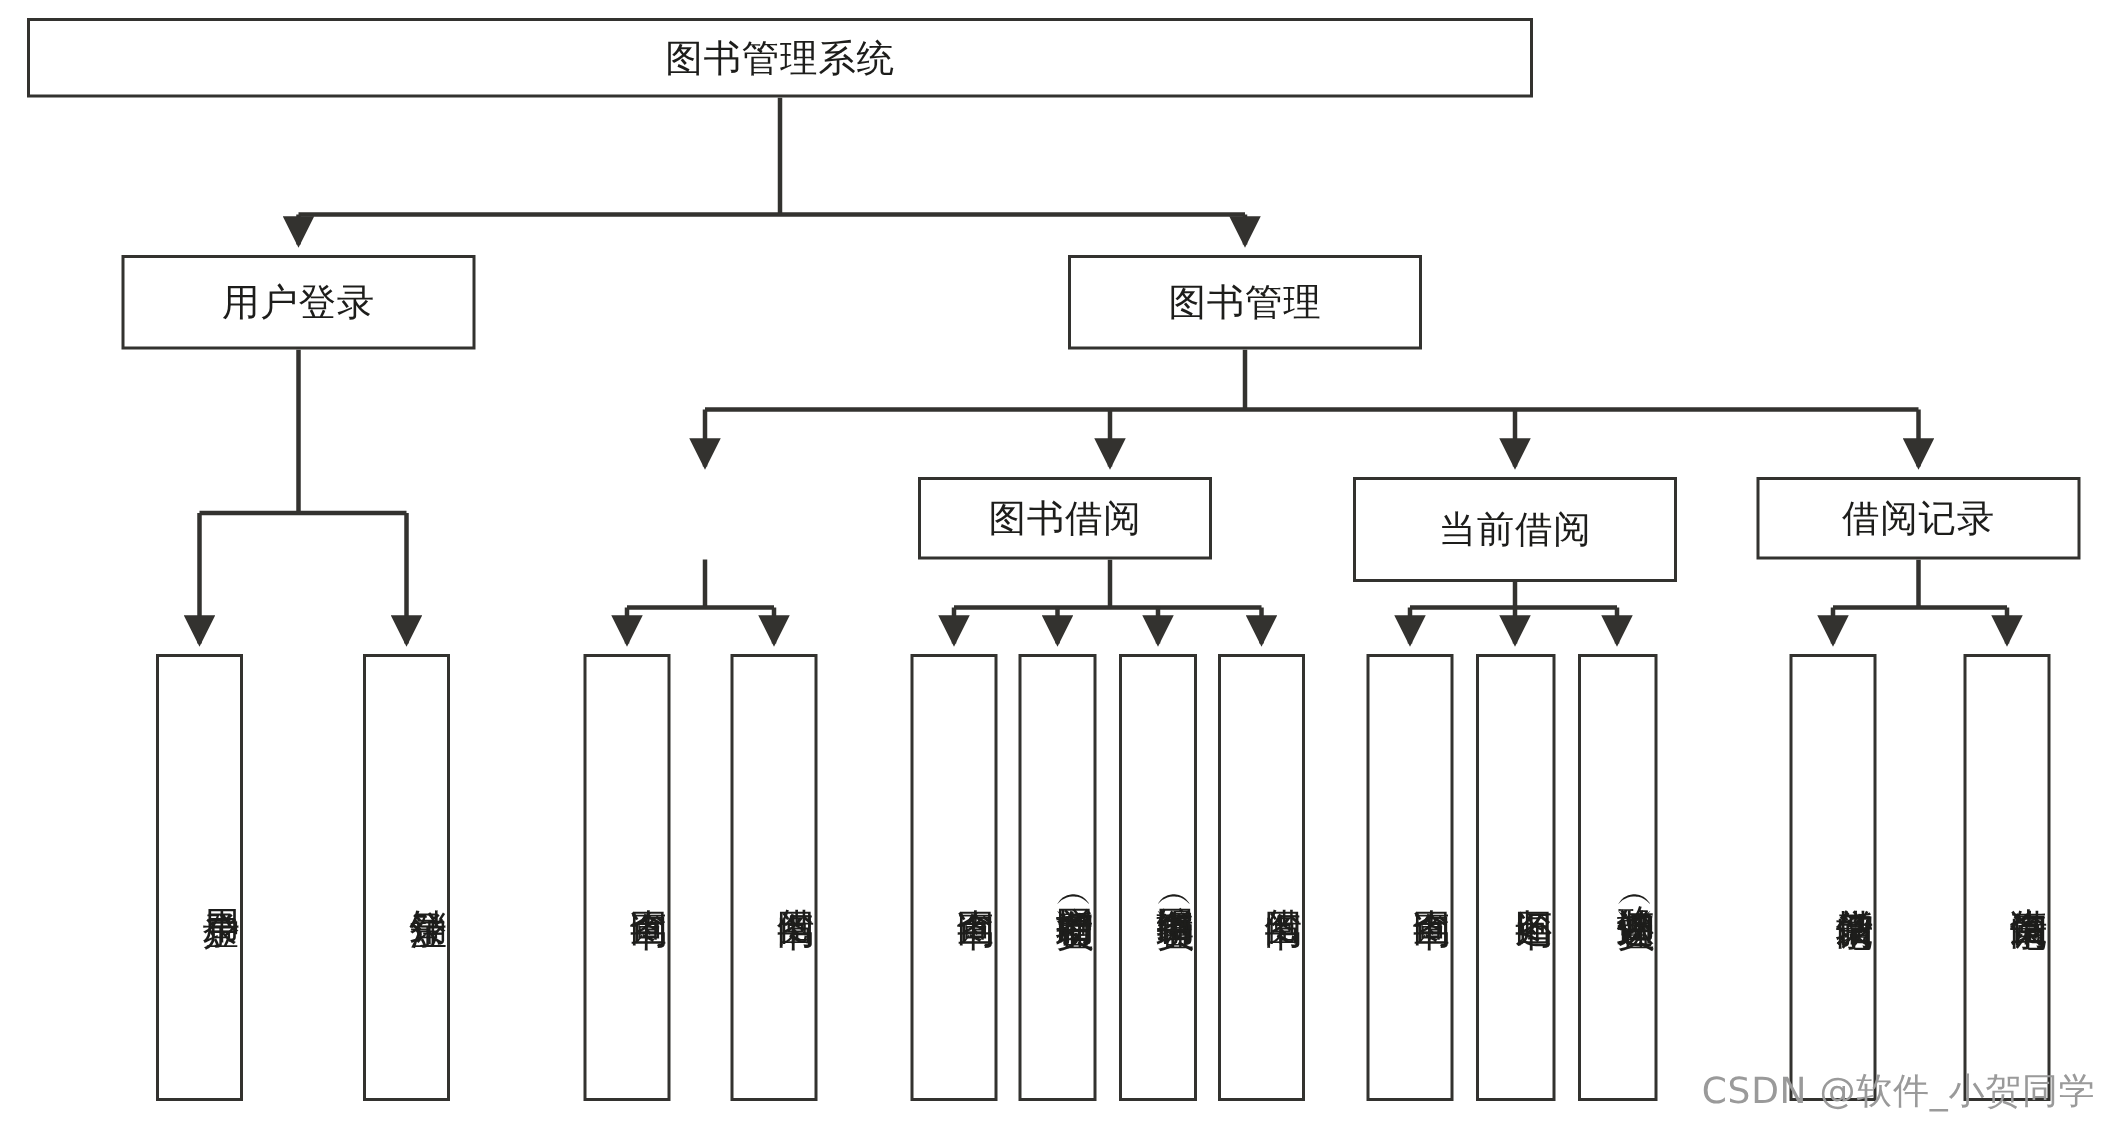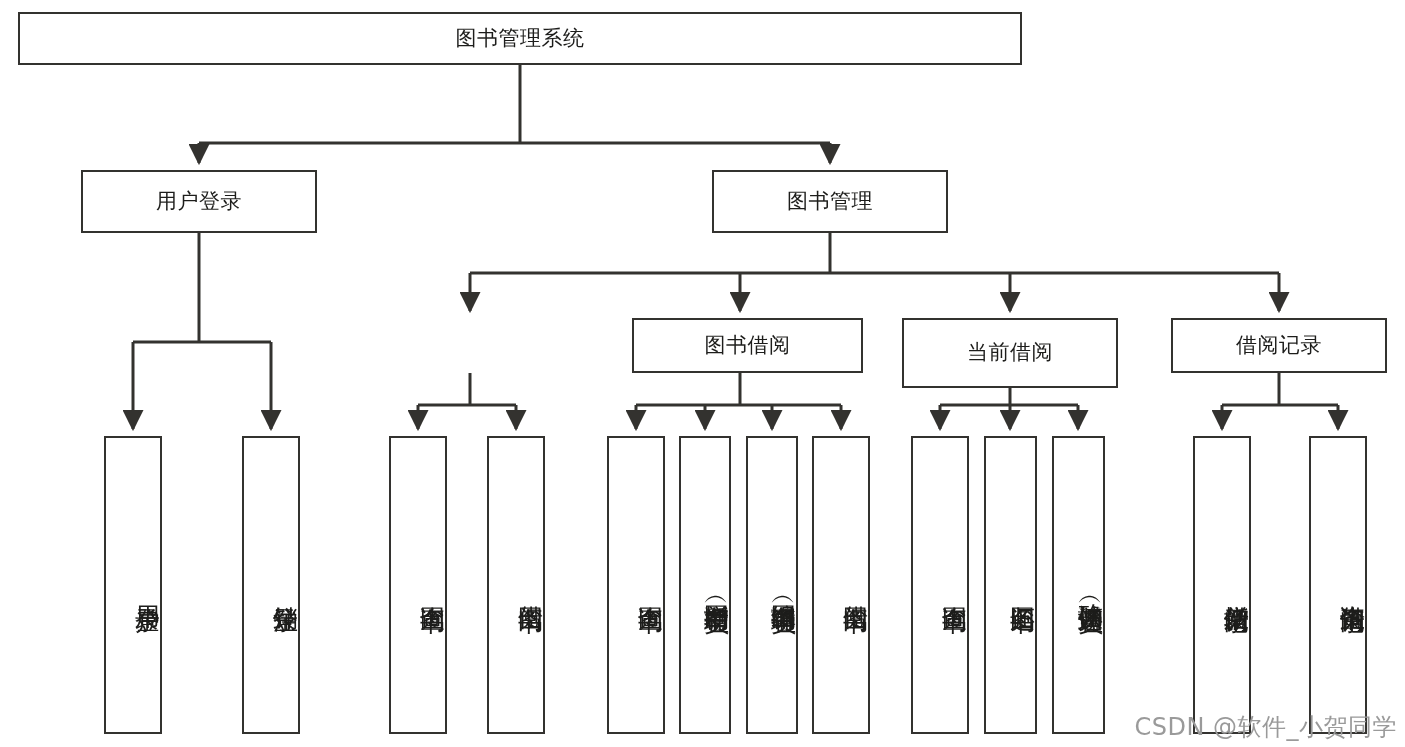--- a/index.html
+++ b/index.html
@@ -30,21 +30,21 @@
     position: absolute;
     box-sizing: border-box;
     background: #ffffff;
     border: 2.5px solid #33322f;
     display: flex;
     align-items: center;
     justify-content: center;
     color: #1d1d1b;
   }
   .node.h {
-    font-size: 21px;
+    font-size: 25px;
     line-height: 1.2;
     letter-spacing: 0.5px;
     white-space: nowrap;
   }
   .node.v {
     font-size: 25px;
     letter-spacing: 1px;
     writing-mode: vertical-rl;
     text-orientation: upright;
     align-items: flex-start;
@@ -128,21 +128,21 @@
     <span>图书管理系统</span>
   </div>
 
   <div class="node h" style="left:81px; top:170px; width:236px; height:63px;">
     <span>用户登录</span>
   </div>
   <div class="node h" style="left:712px; top:170px; width:236px; height:63px;">
     <span>图书管理</span>
   </div>
 
-  <div class="node h" style="left:632px; top:318px; width:231px; height:55px;">
+  <div class="node h" style="left:612px; top:318px; width:196px; height:55px;">
     <span>图书借阅</span>
   </div>
   <div class="node h" style="left:902px; top:318px; width:216px; height:70px;">
     <span>当前借阅</span>
   </div>
   <div class="node h" style="left:1171px; top:318px; width:216px; height:55px;">
     <span>借阅记录</span>
   </div>
 
   <div class="node v" style="left:104px; top:436px; width:58px; height:298px;">

